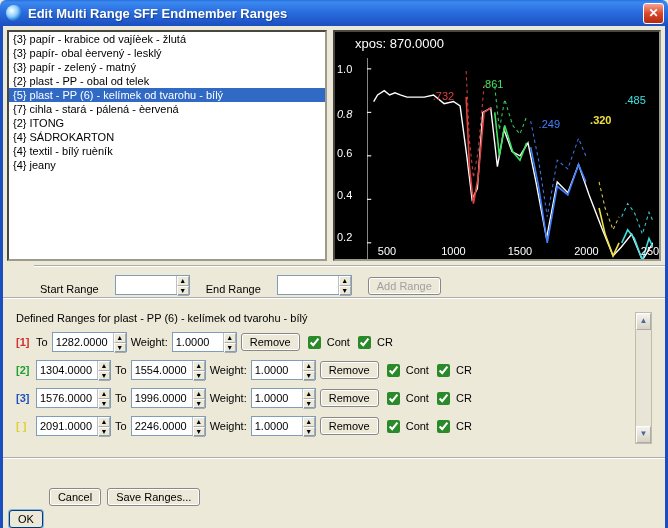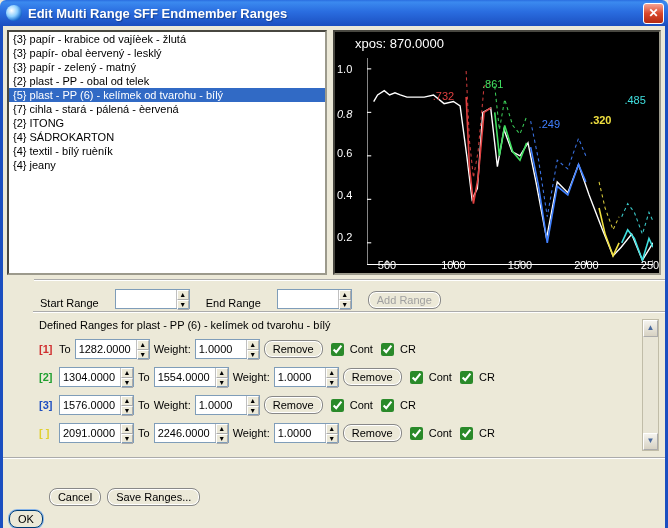--- a/index.html
+++ b/index.html
@@ -112,34 +112,33 @@
     border-left: 1px solid #c0c0c0;
   }
   .spin-btns span {
     flex:1; font-size:7px; text-align:center; line-height:8px;
     border: 1px outset #fff;
     cursor: pointer;
   }
   .btn {
     background: #ece9d8;
     border: 1px solid #888;
-    border-radius: 8px;
+    border-radius: 3px;
     padding: 2px 8px;
     font-size: 11px;
     cursor: pointer;
     box-shadow: inset 0 0 0 1px #fff;
   }
   .btn.disabled { color: #a0a0a0; cursor: default;}
   .ranges-pane {
     border-top: 2px groove #fff;
-    padding: 6px;
+    padding: 13px;
     flex: 1;
     display: flex;
     gap: 4px;
-    margin-left: 30px;
   }
   .ranges-inner { flex: 1; }
   .ranges-title { margin-bottom: 8px; font-size:11px;}
   .range-row {
     display: flex;
     align-items: center;
     gap: 4px;
     margin-bottom: 8px;
     font-size: 11px;
   }
@@ -336,20 +335,27 @@
           <div class="range-row">
             <span class="range-idx" style="color:#2050c0">[3]</span>
             <span class="spin-input">
               <input class="" type="text" value="1576.0000" style="">
               <span class="spin-btns">
                 <span>▲</span>
                 <span>▼</span>
               </span>
             </span>
             <span>To</span>
+            <span class="spin-input">
+              <input class="" type="text" value="1996.0000" style="">
+              <span class="spin-btns">
+                <span>▲</span>
+                <span>▼</span>
+              </span>
+            </span>
             <span>Weight:</span>
             <span class="spin-input">
               <input class="sm" type="text" value="1.0000" style="">
               <span class="spin-btns">
                 <span>▲</span>
                 <span>▼</span>
               </span>
             </span>
             <button class="btn">Remove</button>
             <input type="checkbox" checked="" style="">

